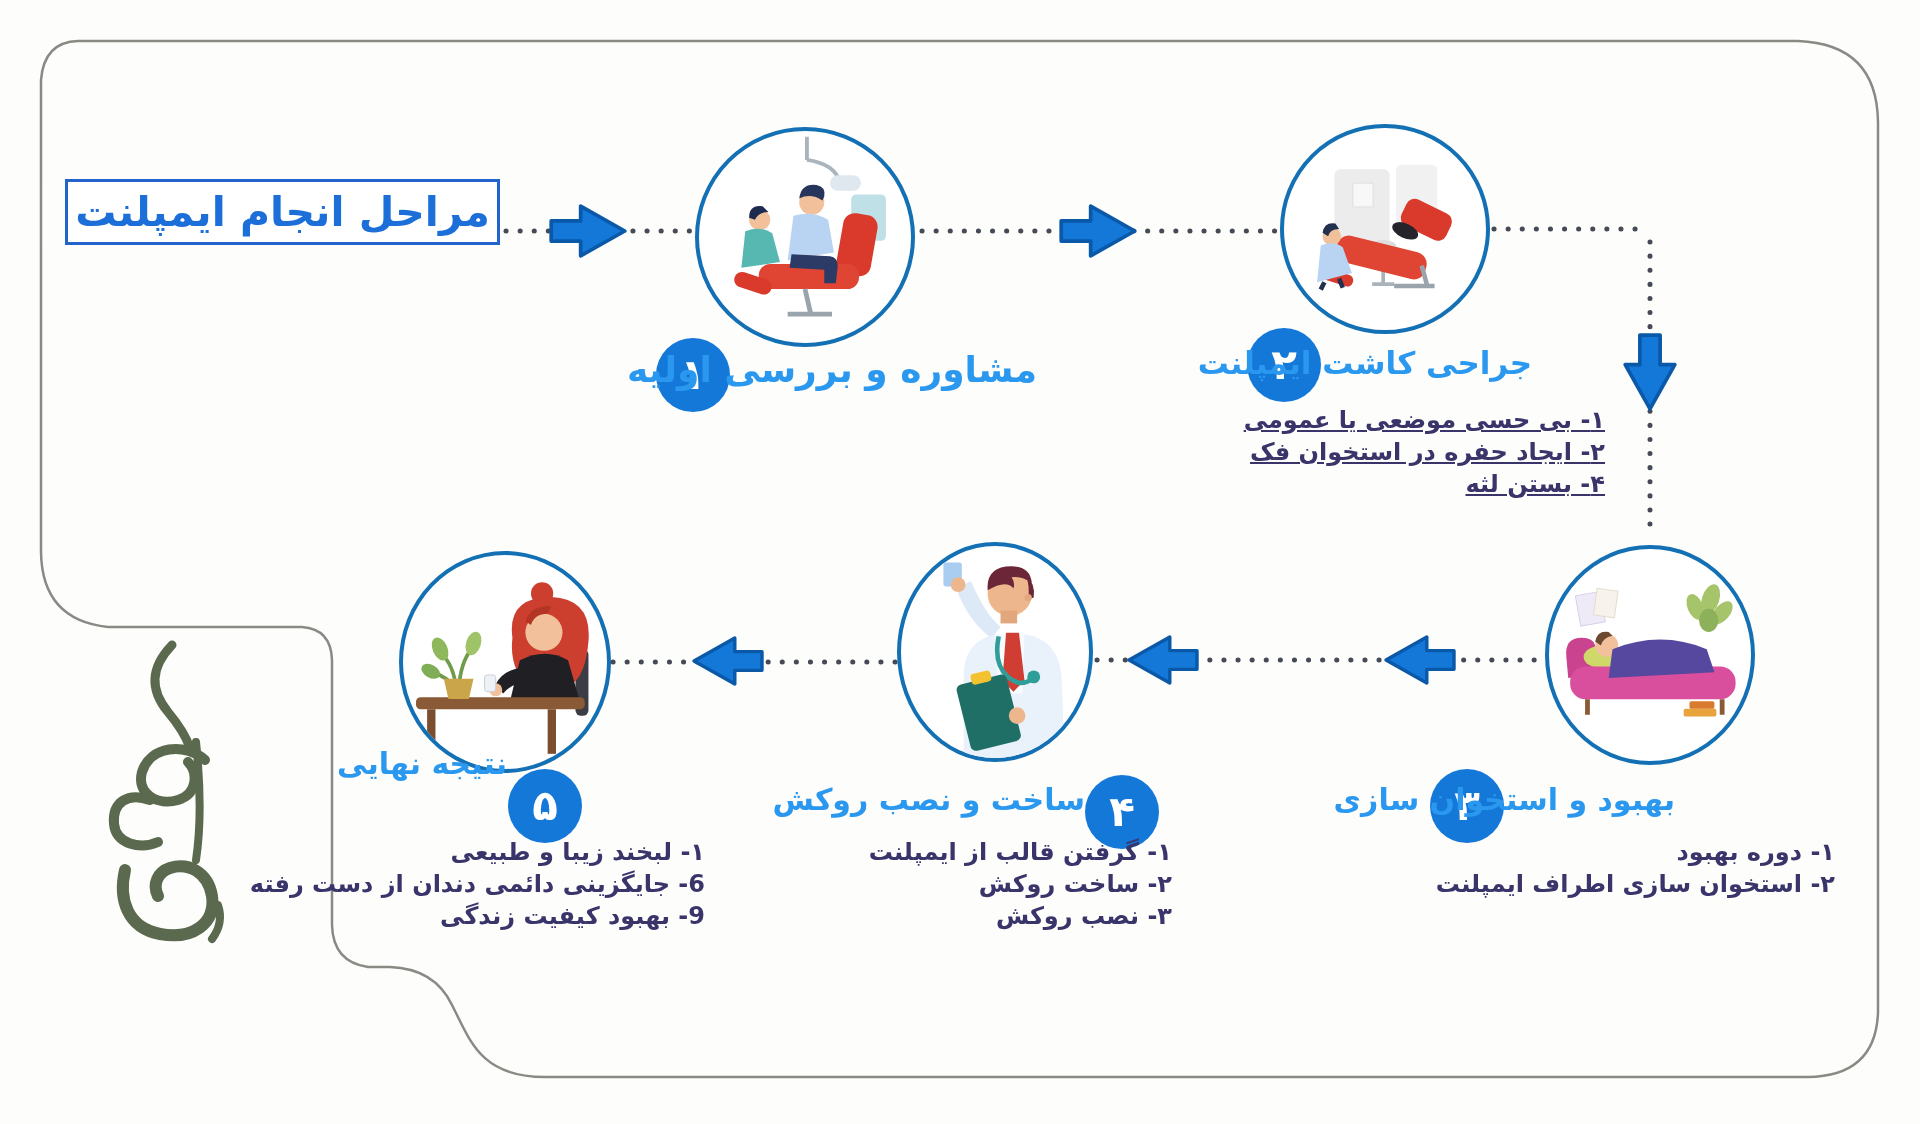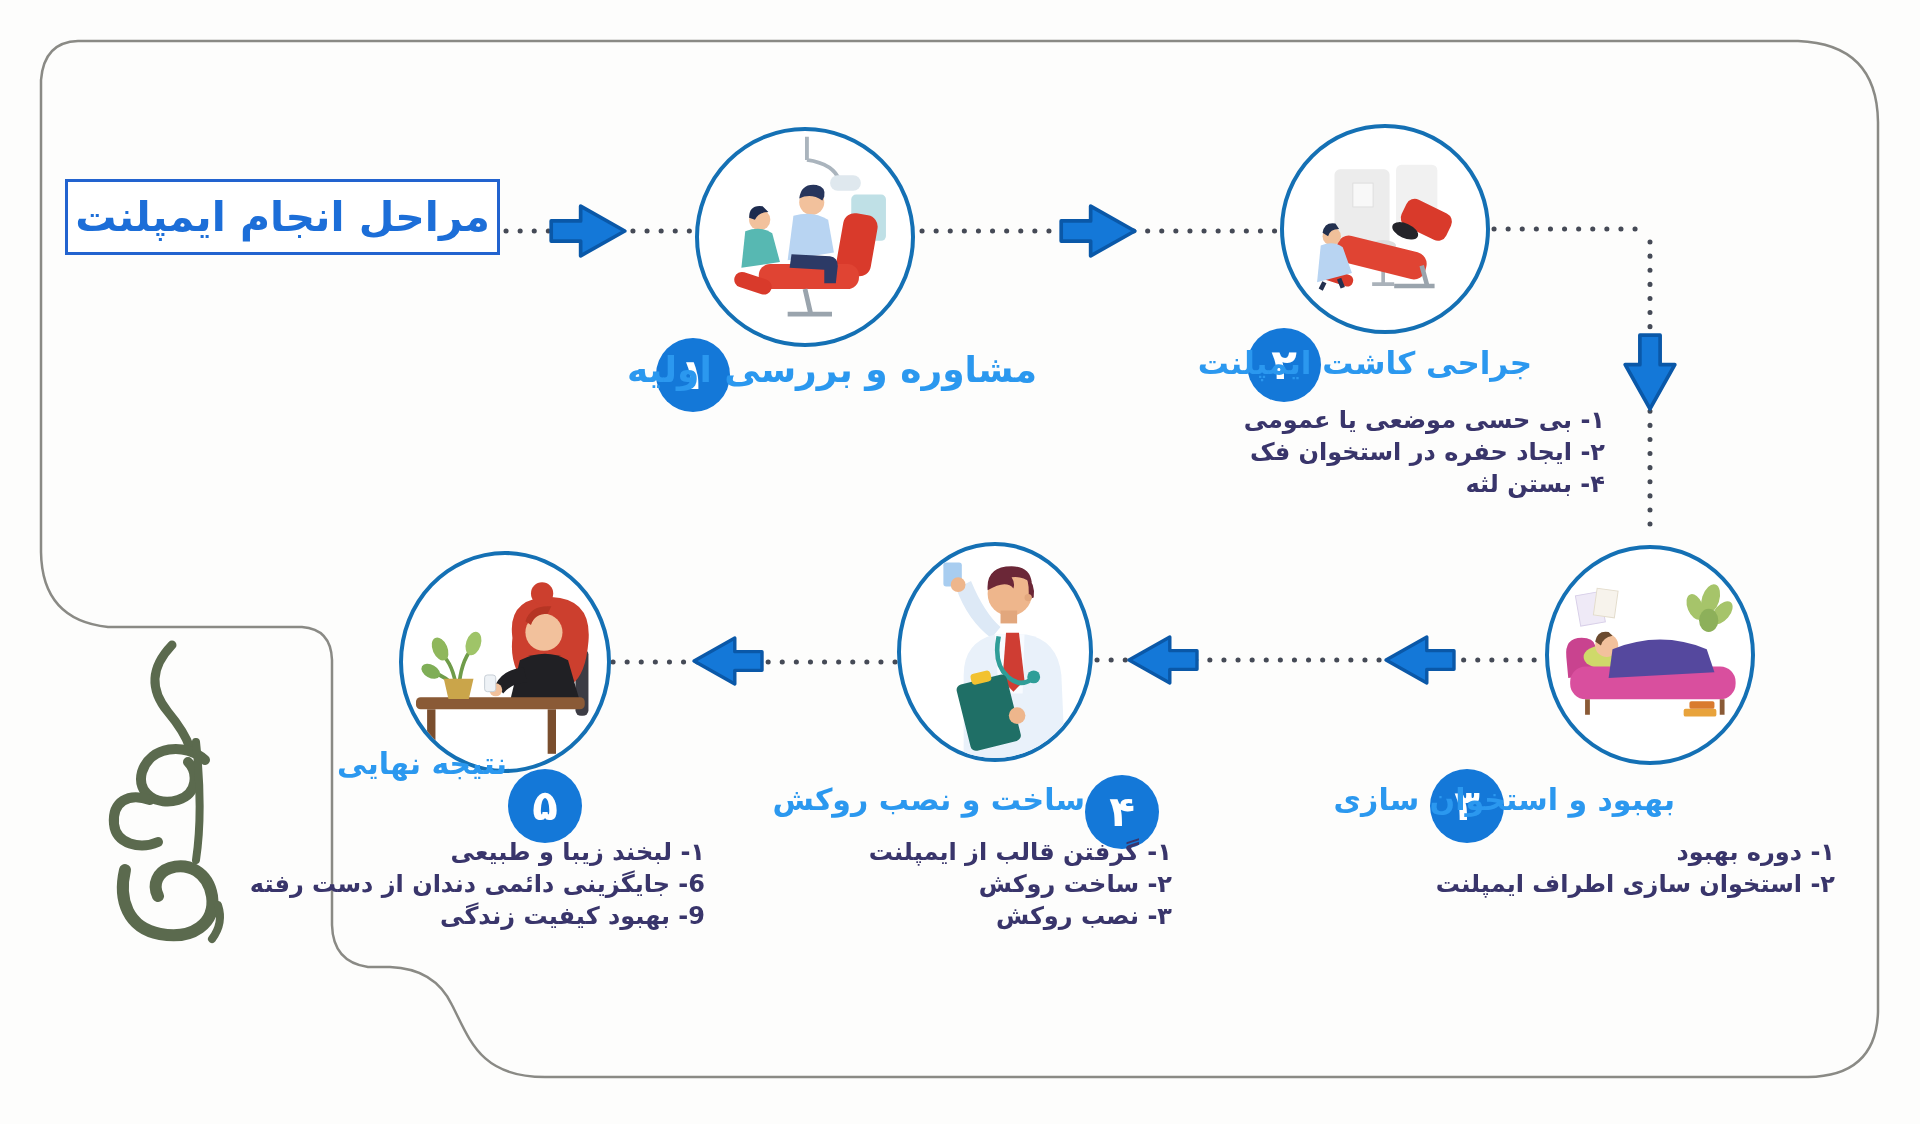--- a/index.html
+++ b/index.html
@@ -8,21 +8,21 @@
     --circle-outline:#1470b4; --dot-color:#454a56; --panel-border:#8a8a85;
     --calligraphy-green:#5b6a4e; --chair-red:#d93a2b; --bg:#fdfdfc;
   }
   *{box-sizing:border-box;margin:0;padding:0;}
   html,body{width:1920px;height:1124px;overflow:hidden;background:var(--bg);
     font-family:"DejaVu Sans",sans-serif;}
   #canvas{position:relative;width:1920px;height:1124px;background:var(--bg);}
   .abs{position:absolute;}
   svg.layer{position:absolute;left:0;top:0;width:1920px;height:1124px;pointer-events:none;}
 
-  .title-box{left:65px;top:179px;width:435px;height:76px;border:3px solid var(--box-border-blue);
+  .title-box{left:65px;top:179px;width:435px;height:66px;border:3px solid var(--box-border-blue);
     background:#fff;display:flex;align-items:center;justify-content:center;}
   .title-box span{font-size:41px;font-weight:bold;color:var(--box-text-blue);direction:rtl;}
 
   .step-circle{border:4px solid var(--circle-outline);border-radius:50%;background:#fff;
     overflow:hidden;display:block;}
   .step-circle svg{width:100%;height:100%;display:block;}
   #circle-1{left:695px;top:127px;width:220px;height:220px;}
   #circle-2{left:1280px;top:124px;width:210px;height:210px;}
   #circle-3{left:1545px;top:545px;width:210px;height:220px;}
   #circle-4{left:897px;top:542px;width:196px;height:220px;}
@@ -40,21 +40,21 @@
   .step-title{color:var(--title-blue);font-weight:bold;direction:rtl;white-space:nowrap;}
   #title-1{right:883px;top:349px;font-size:36px;}
   #title-2{right:388px;top:345px;font-size:31px;}
   #title-3{right:245px;top:782px;font-size:30px;}
   #title-4{right:835px;top:782px;font-size:30px;}
   #title-5{right:1413px;top:746px;font-size:30px;}
 
   .step-items{direction:rtl;text-align:right;color:var(--item-indigo);
     font-weight:bold;font-size:24px;line-height:32px;white-space:nowrap;}
   #items-1{right:885px;top:400px;}
-  #items-2{right:315px;top:404px;}
+  #items-2{right:315px;top:404px;text-decoration:underline;}
   #items-3{right:85px;top:836px;}
   #items-4{right:748px;top:836px;margin-left:20px;}
   #items-5{right:1215px;top:836px;}
 </style>
 </head>
 <body>
 
 <div id="canvas">
 
   <svg class="layer">

